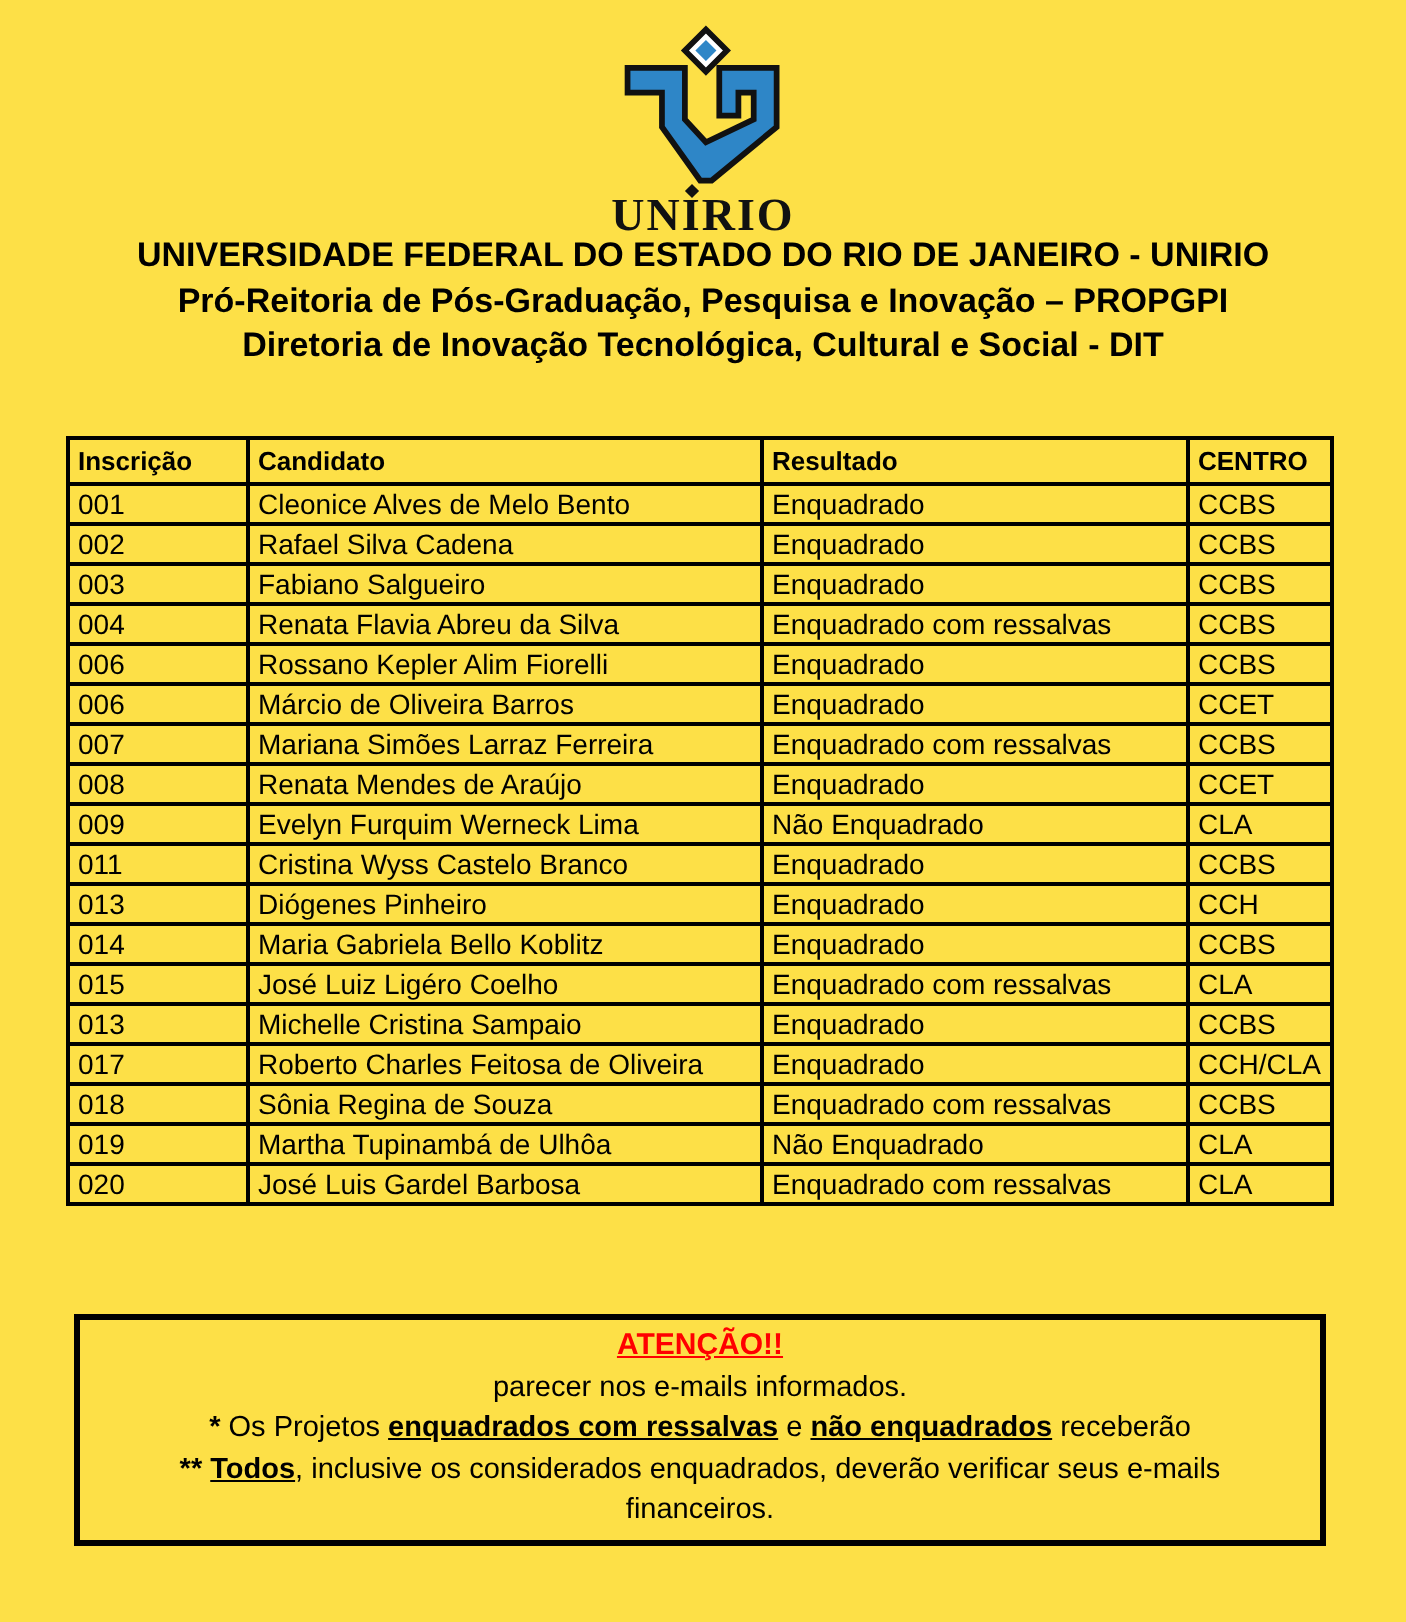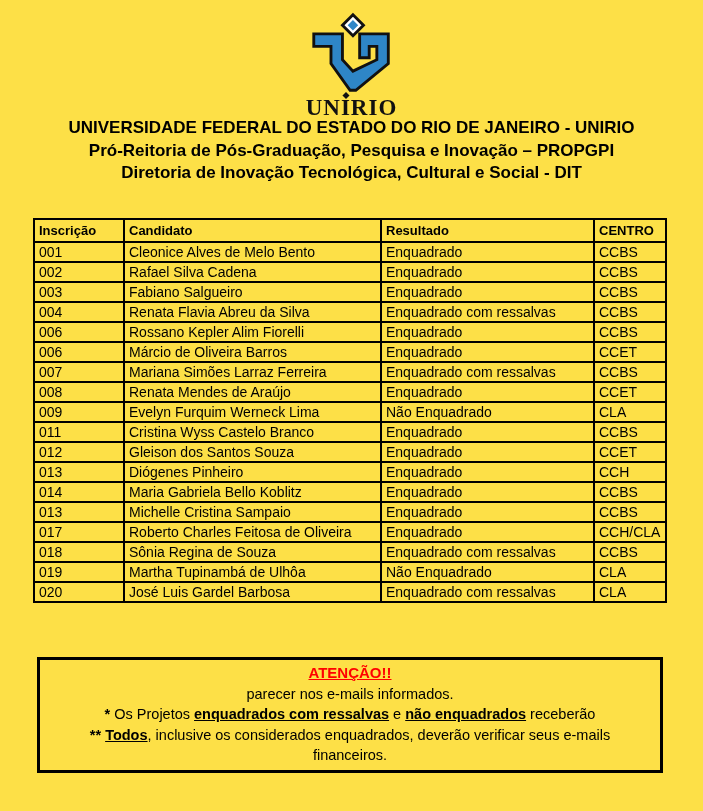--- a/index.html
+++ b/index.html
@@ -138,36 +138,36 @@
           <td>Não Enquadrado</td>
           <td>CLA</td>
         </tr>
       <tr>
           <td>011</td>
           <td>Cristina Wyss Castelo Branco</td>
           <td>Enquadrado</td>
           <td>CCBS</td>
         </tr>
       <tr>
-          <td>012</td>
-          <td>Gleison dos Santos Souza</td>
-          <td>Enquadrado</td>
-          <td>CCET</td>
-        </tr>
-      <tr>
           <td>013</td>
           <td>Diógenes Pinheiro</td>
           <td>Enquadrado</td>
           <td>CCH</td>
         </tr>
       <tr>
           <td>014</td>
           <td>Maria Gabriela Bello Koblitz</td>
           <td>Enquadrado</td>
           <td>CCBS</td>
+        </tr>
+      <tr>
+          <td>015</td>
+          <td>José Luiz Ligéro Coelho</td>
+          <td>Enquadrado com ressalvas</td>
+          <td>CLA</td>
         </tr>
       <tr>
           <td>013</td>
           <td>Michelle Cristina Sampaio</td>
           <td>Enquadrado</td>
           <td>CCBS</td>
         </tr>
       <tr>
           <td>017</td>
           <td>Roberto Charles Feitosa de Oliveira</td>

